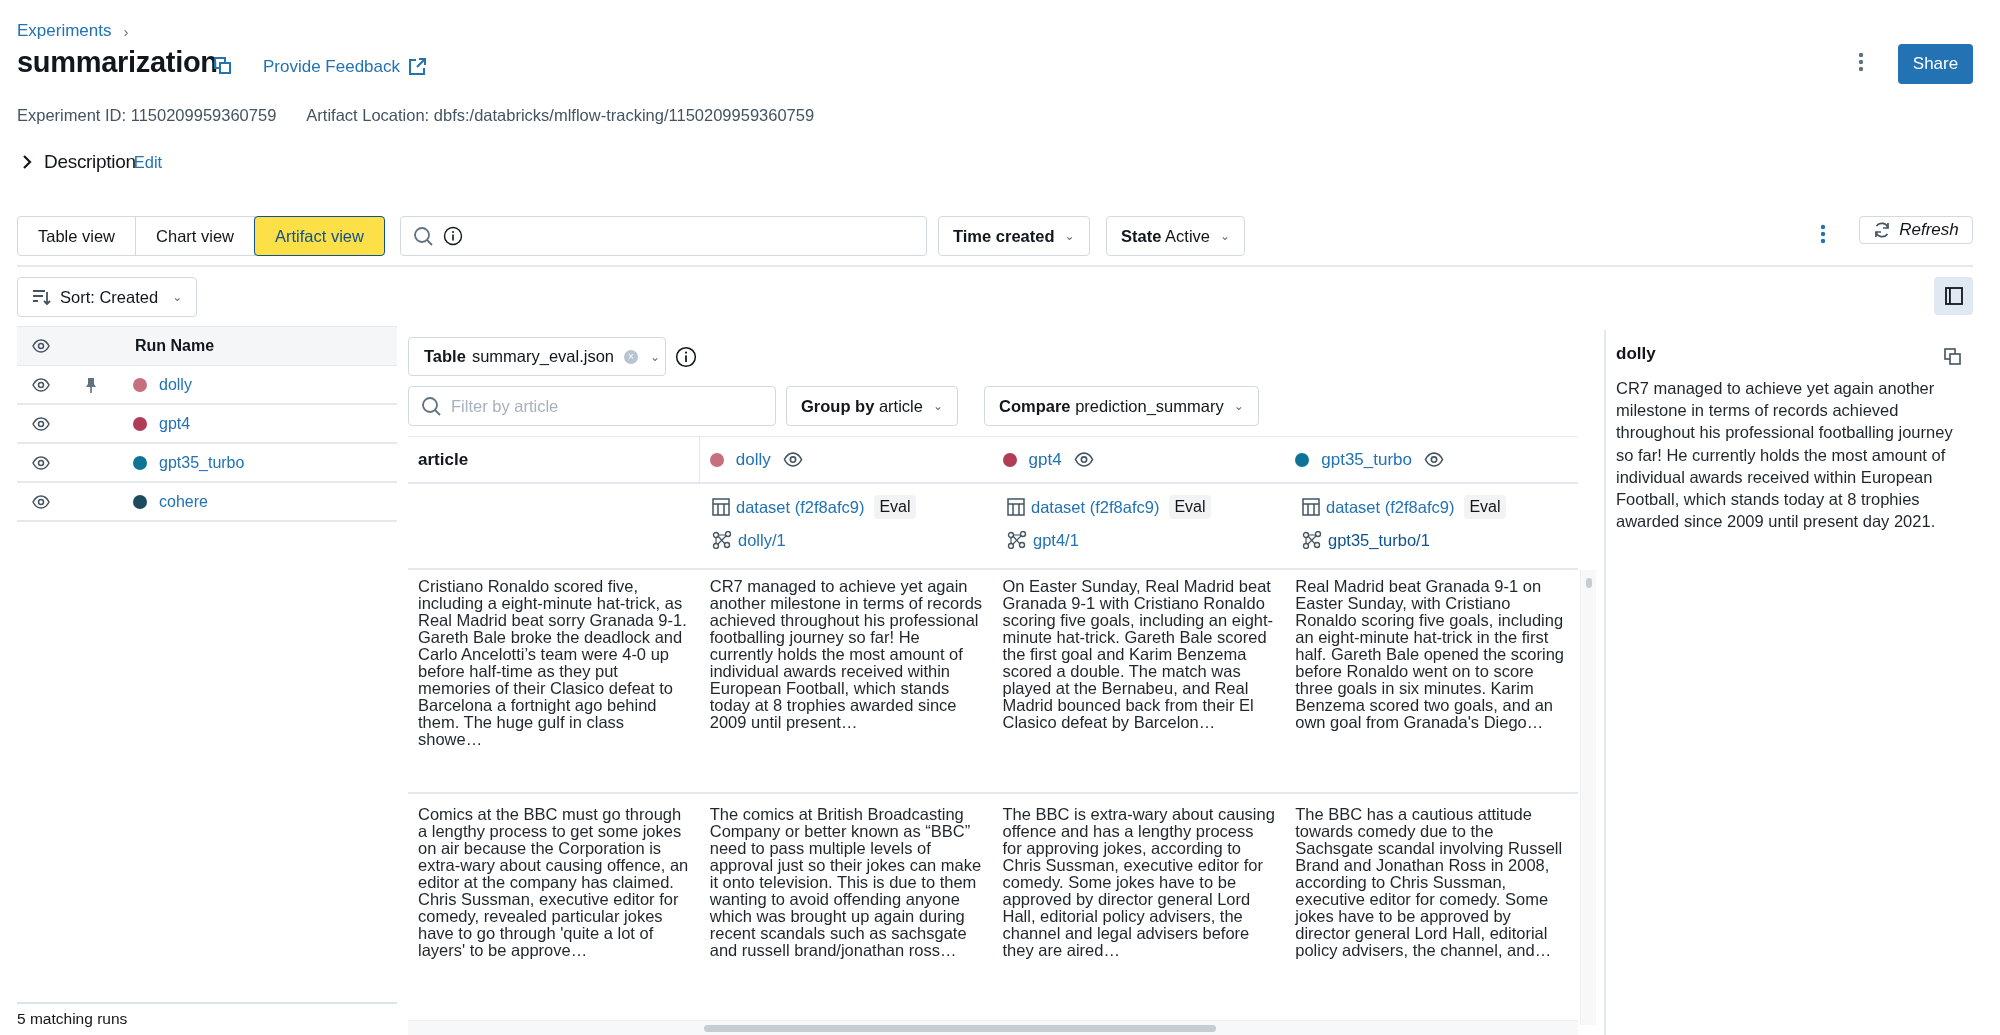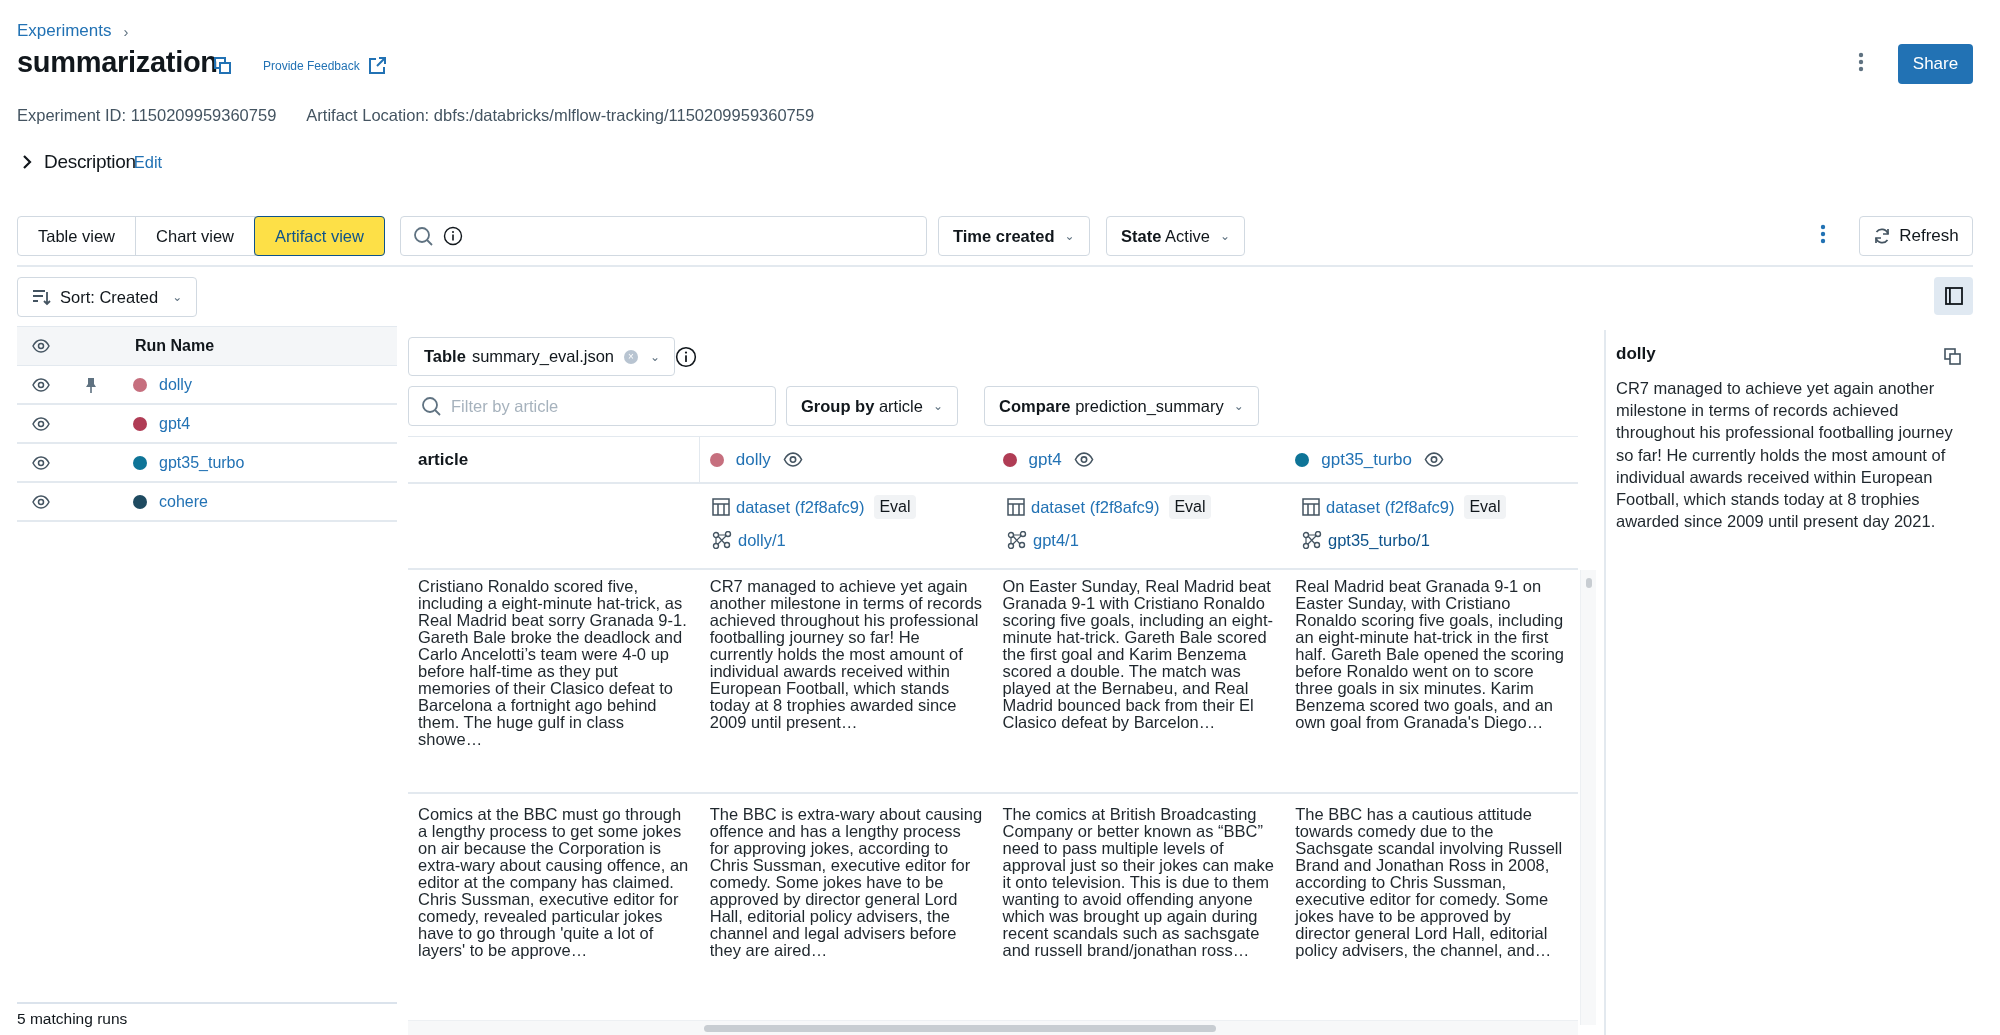--- a/index.html
+++ b/index.html
@@ -7,57 +7,57 @@
   body { font-family: "Liberation Sans", sans-serif; color: #1f272d; font-size: 16px; position: relative; }
   .abs { position: absolute; }
   a, .link { color: #2272b4; text-decoration: none; }
   svg { display: block; }
 
   
   .breadcrumb { left: 17px; top: 21px; font-size: 17px; display: flex; align-items: center; gap: 12px; }
   .breadcrumb .chev { color: #5f7281; font-size: 15px; }
   .title { left: 17px; top: 46px; font-size: 29px; font-weight: bold; color: #11171c; letter-spacing: -0.3px; }
   .copy-title { left: 214px; top: 57px; }
-  .feedback { left: 263px; top: 57px; font-size: 12px; display: flex; align-items: center; gap: 8px; }
+  .feedback { left: 263px; top: 57px; font-size: 17px; display: flex; align-items: center; gap: 8px; }
   .kebab-top { left: 1858px; top: 52px; }
   .share { left: 1898px; top: 44px; width: 75px; height: 40px; background: #2272b4; color: #fff; border-radius: 4px; font-size: 17px; display: flex; align-items: center; justify-content: center; }
   .meta { left: 17px; top: 106px; font-size: 16.5px; color: #445461; display: flex; gap: 30px; }
   .desc { left: 22px; top: 151px; display: flex; align-items: center; gap: 12px; font-size: 19px; }
   .desc .lbl { color: #11171c; letter-spacing: -0.3px; }
   .desc .edit { font-size: 16.5px; color: #2272b4; margin-left: -14px; }
 
   
   .seg { left: 17px; top: 216px; height: 40px; display: flex; border: 1px solid #d1d9e1; border-radius: 4px; overflow: visible; }
   .seg .btn { padding: 0 20px; font-size: 16.5px; display: flex; align-items: center; border-right: 1px solid #d1d9e1; color: #11171c; }
   .seg .btn:last-child { border-right: none; }
   .seg .btn.active { background: #fde047; border: 1.5px solid #0e538b; border-radius: 4px; margin: -1px; color: #0e538b; }
   .search { left: 400px; top: 216px; width: 527px; height: 40px; border: 1px solid #d1d9e1; border-radius: 4px; display: flex; align-items: center; padding: 0 12px; gap: 10px; }
   .search .ph { color: #a6b2bd; font-size: 16.5px; flex: 1; }
   .dd { height: 40px; border: 1px solid #d1d9e1; border-radius: 4px; display: flex; align-items: center; padding: 0 14px; gap: 10px; font-size: 16.5px; color: #11171c; }
   .dd b { font-weight: bold; }
   .dd .chev { font-size: 12px; color: #5f7281; }
   .kebab-tool { left: 1820px; top: 224px; }
-  .refresh { left: 1859px; top: 216px; width: 114px; height: 40px; border: 1px solid #d1d9e1; border-radius: 4px; display: flex; align-items: center; justify-content: center; gap: 8px; font-size: 17px; color: #11171c; }
+  .refresh { left: 1859px; top: 216px; width: 114px; height: 28px; border: 1px solid #d1d9e1; border-radius: 4px; display: flex; align-items: center; justify-content: center; gap: 8px; font-size: 17px; color: #11171c; font-style: italic; }
   .toolbar-rule { left: 17px; top: 265px; width: 1956px; height: 2px; background: #e3e9ef; }
   .sort { left: 17px; top: 277px; height: 40px; border: 1px solid #d1d9e1; border-radius: 4px; display: flex; align-items: center; gap: 8px; padding: 0 14px; font-size: 16.5px; color: #11171c; }
   .panel-toggle { left: 1934px; top: 277px; width: 39px; height: 38px; background: #e0e9f2; border-radius: 4px; display: flex; align-items: center; justify-content: center; }
 
   
   .runs { left: 17px; top: 326px; width: 380px; }
   .runs .hdr { height: 40px; background: #f4f6f8; border-top: 1px solid #e3e9ef; border-bottom: 1px solid #e3e9ef; display: flex; align-items: center; font-weight: bold; font-size: 16px; color: #11171c; }
   .runs .row { height: 39px; border-bottom: 2px solid #e3e9ef; display: flex; align-items: center; font-size: 16px; }
   .runs .c-eye { width: 48px; display: flex; justify-content: center; }
   .runs .c-pin { width: 52px; display: flex; justify-content: center; }
   .runs .c-name { display: flex; align-items: center; gap: 12px; padding-left: 16px; }
   .dot { width: 14px; height: 14px; border-radius: 50%; display: inline-block; }
   .runs-footer-rule { left: 17px; top: 1002px; width: 380px; height: 2px; background: #dbe3ec; }
   .matching { left: 17px; top: 1010px; font-size: 15.5px; color: #11171c; }
 
   
-  .tsel { left: 408px; top: 337px; height: 39px; border: 1px solid #d1d9e1; border-radius: 4px; display: flex; align-items: center; gap: 6px; padding: 0 14px 0 15px; font-size: 16.5px; color: #11171c; }
+  .tsel { left: 408px; top: 337px; height: 39px; border: 1px solid #d1d9e1; border-radius: 4px; display: flex; align-items: center; gap: 6px; padding: 0 5px 0 15px; font-size: 16.5px; color: #11171c; }
   .tsel .clear { width: 14px; height: 14px; border-radius: 50%; background: #b8c4d1; color: #fff; font-size: 10px; display: flex; align-items: center; justify-content: center; margin-left: 4px; }
   .info2 { left: 675px; top: 346px; }
   .filter { left: 408px; top: 386px; width: 368px; height: 40px; border: 1px solid #d1d9e1; border-radius: 4px; display: flex; align-items: center; gap: 10px; padding: 0 12px; }
   .filter .ph { color: #a6b2bd; font-size: 16.5px; }
   .group { left: 786px; top: 386px; }
   .compare { left: 984px; top: 386px; justify-content: space-between; }
 
   .grid { left: 408px; top: 436px; width: 1170px; }
   .grid .head { height: 48px; display: flex; border-top: 1px solid #e3e9ef; border-bottom: 2px solid #e3e9ef; }
   .grid .head .cell { display: flex; align-items: center; gap: 12px; padding-left: 10px; font-size: 17px; }
@@ -416,22 +416,22 @@
   </div>
 
   <div class="drow">
     <div class="txt">Cristiano Ronaldo scored five, including a eight-minute hat-trick, as Real Madrid beat sorry Granada 9-1. Gareth Bale broke the deadlock and Carlo Ancelotti’s team were 4-0 up before half-time as they put memories of their Clasico defeat to Barcelona a fortnight ago behind them. The huge gulf in class showe…</div>
     <div class="txt">CR7 managed to achieve yet again another milestone in terms of records achieved throughout his professional footballing journey so far! He currently holds the most amount of individual awards received within European Football, which stands today at 8 trophies awarded since 2009 until present…</div>
     <div class="txt">On Easter Sunday, Real Madrid beat Granada 9-1 with Cristiano Ronaldo scoring five goals, including an eight-minute hat-trick. Gareth Bale scored the first goal and Karim Benzema scored a double. The match was played at the Bernabeu, and Real Madrid bounced back from their El Clasico defeat by Barcelon…</div>
     <div class="txt">Real Madrid beat Granada 9-1 on Easter Sunday, with Cristiano Ronaldo scoring five goals, including an eight-minute hat-trick in the first half. Gareth Bale opened the scoring before Ronaldo went on to score three goals in six minutes. Karim Benzema scored two goals, and an own goal from Granada's Diego…</div>
   </div>
   <div class="drow" style="padding-top:12px;">
     <div class="txt">Comics at the BBC must go through a lengthy process to get some jokes on air because the Corporation is extra-wary about causing offence, an editor at the company has claimed. Chris Sussman, executive editor for comedy, revealed particular jokes have to go through 'quite a lot of layers' to be approve…</div>
+    <div class="txt">The comics at British Broadcasting Company or better known as “BBC” need to pass multiple levels of approval just so their jokes can make it onto television. This is due to them wanting to avoid offending anyone which was brought up again during recent scandals such as sachsgate and russell brand/jonathan ross…</div>
     <div class="txt">The BBC is extra-wary about causing offence and has a lengthy process for approving jokes, according to Chris Sussman, executive editor for comedy. Some jokes have to be approved by director general Lord Hall, editorial policy advisers, the channel and legal advisers before they are aired…</div>
-    <div class="txt">The comics at British Broadcasting Company or better known as “BBC” need to pass multiple levels of approval just so their jokes can make it onto television. This is due to them wanting to avoid offending anyone which was brought up again during recent scandals such as sachsgate and russell brand/jonathan ross…</div>
     <div class="txt">The BBC has a cautious attitude towards comedy due to the Sachsgate scandal involving Russell Brand and Jonathan Ross in 2008, according to Chris Sussman, executive editor for comedy. Some jokes have to be approved by director general Lord Hall, editorial policy advisers, the channel, and…</div>
   </div>
 </div>
 
 <div class="abs vscroll">
     <div class="thumb"></div>
   </div>
 <div class="abs hscroll">
     <div class="thumb"></div>
   </div>

